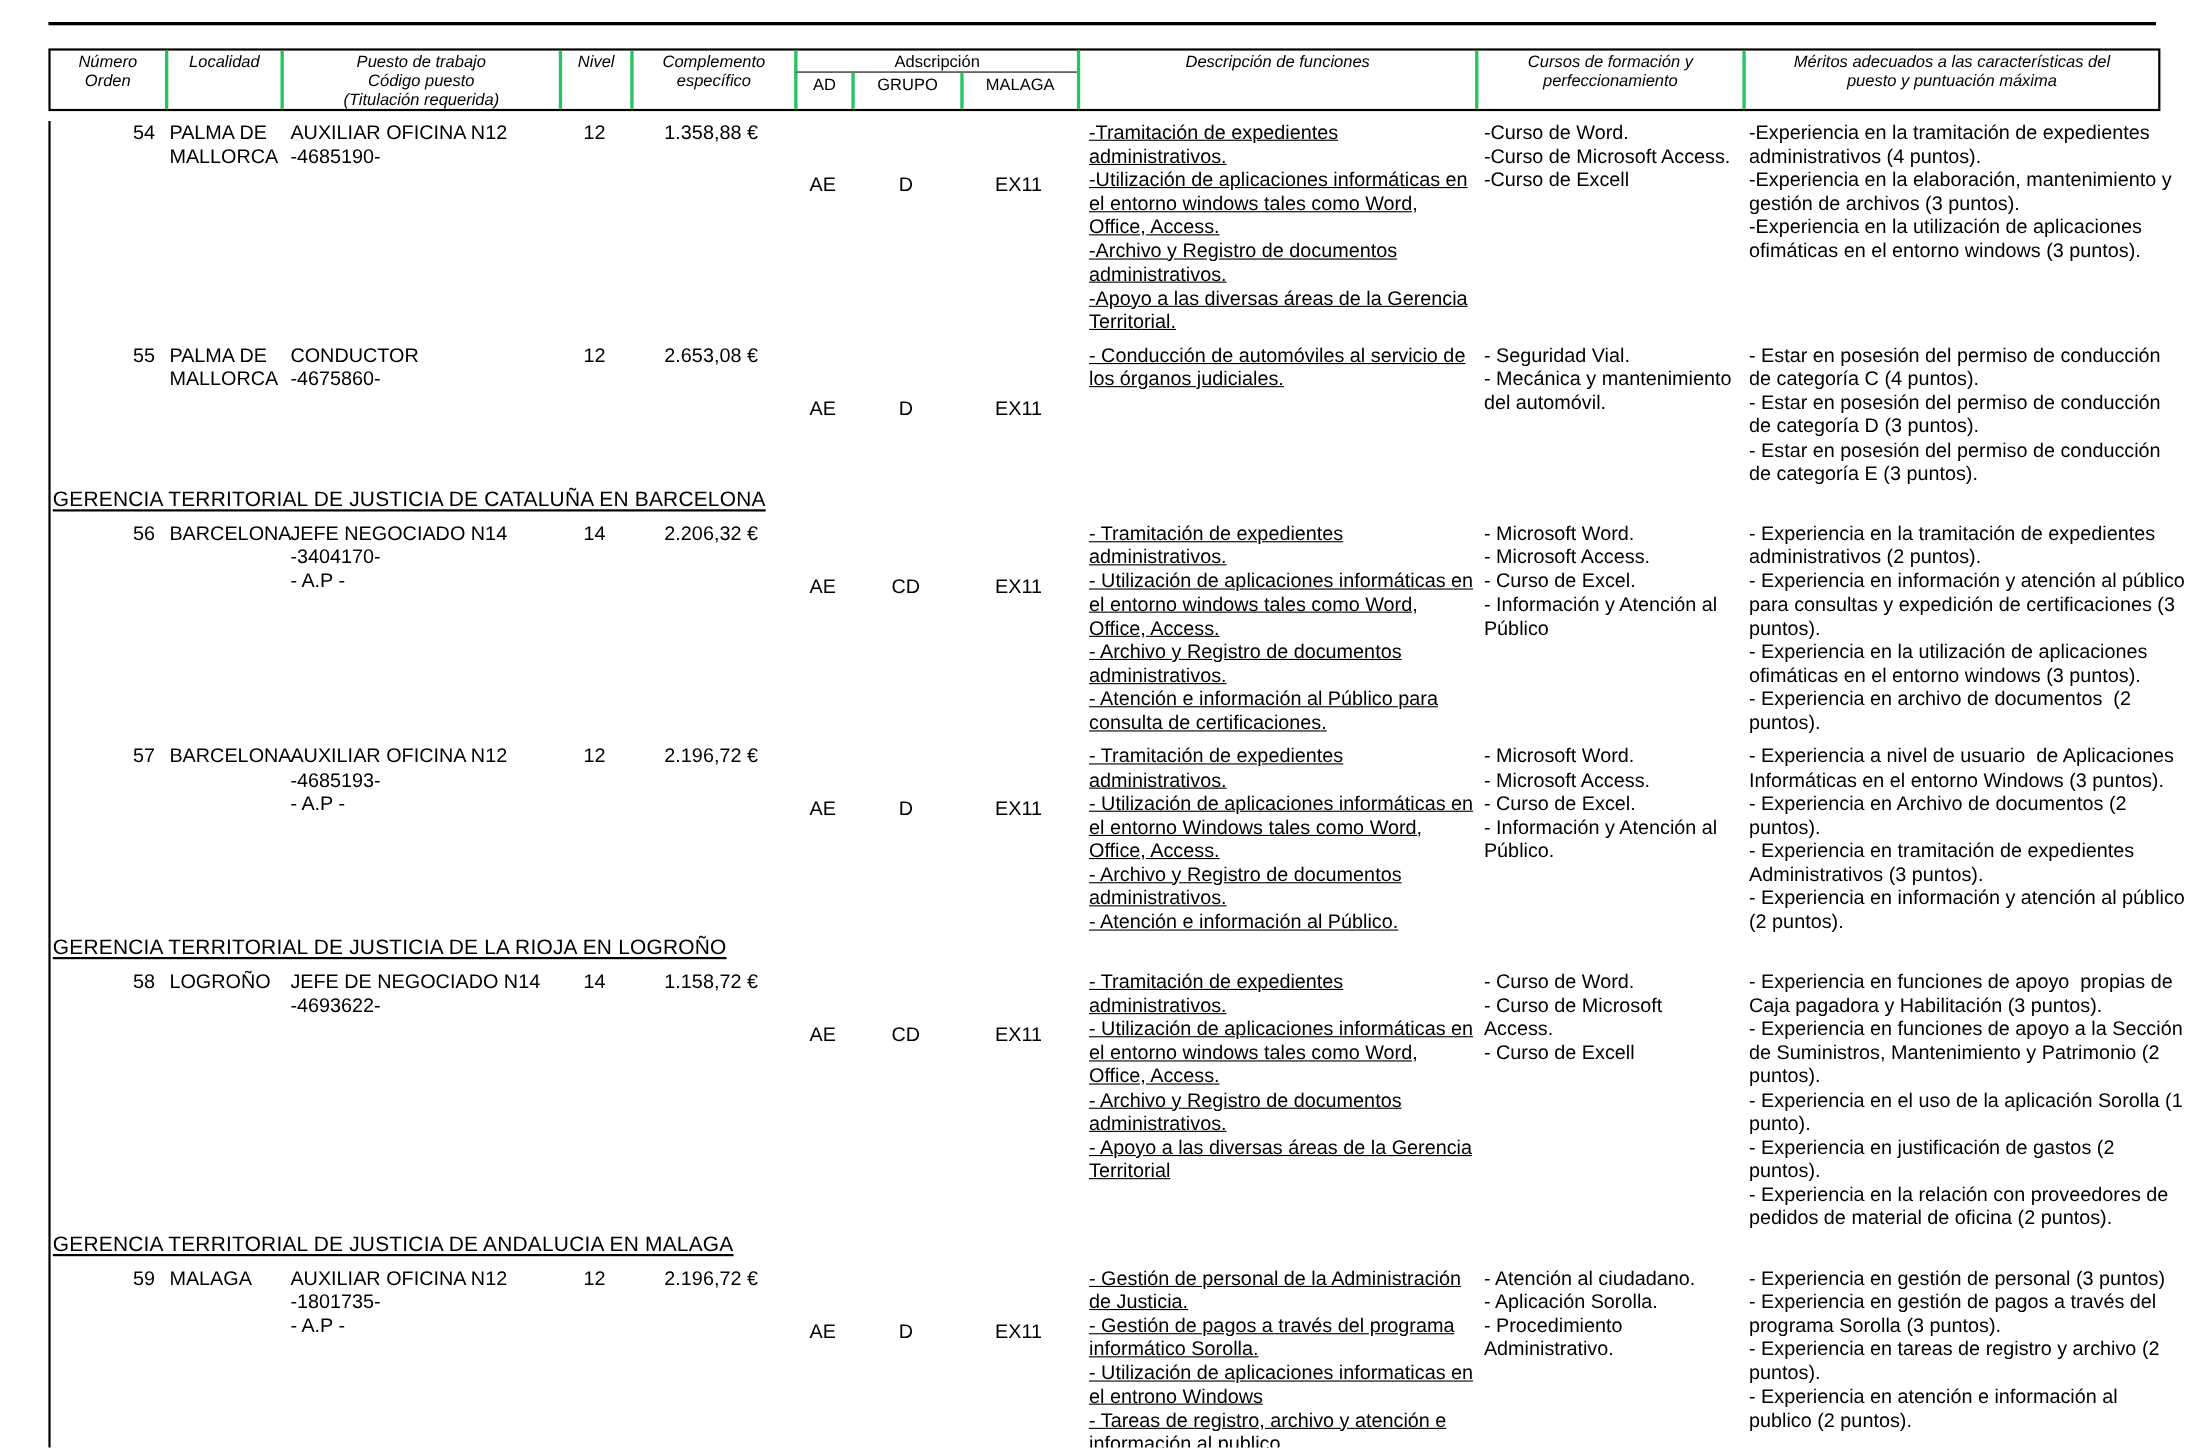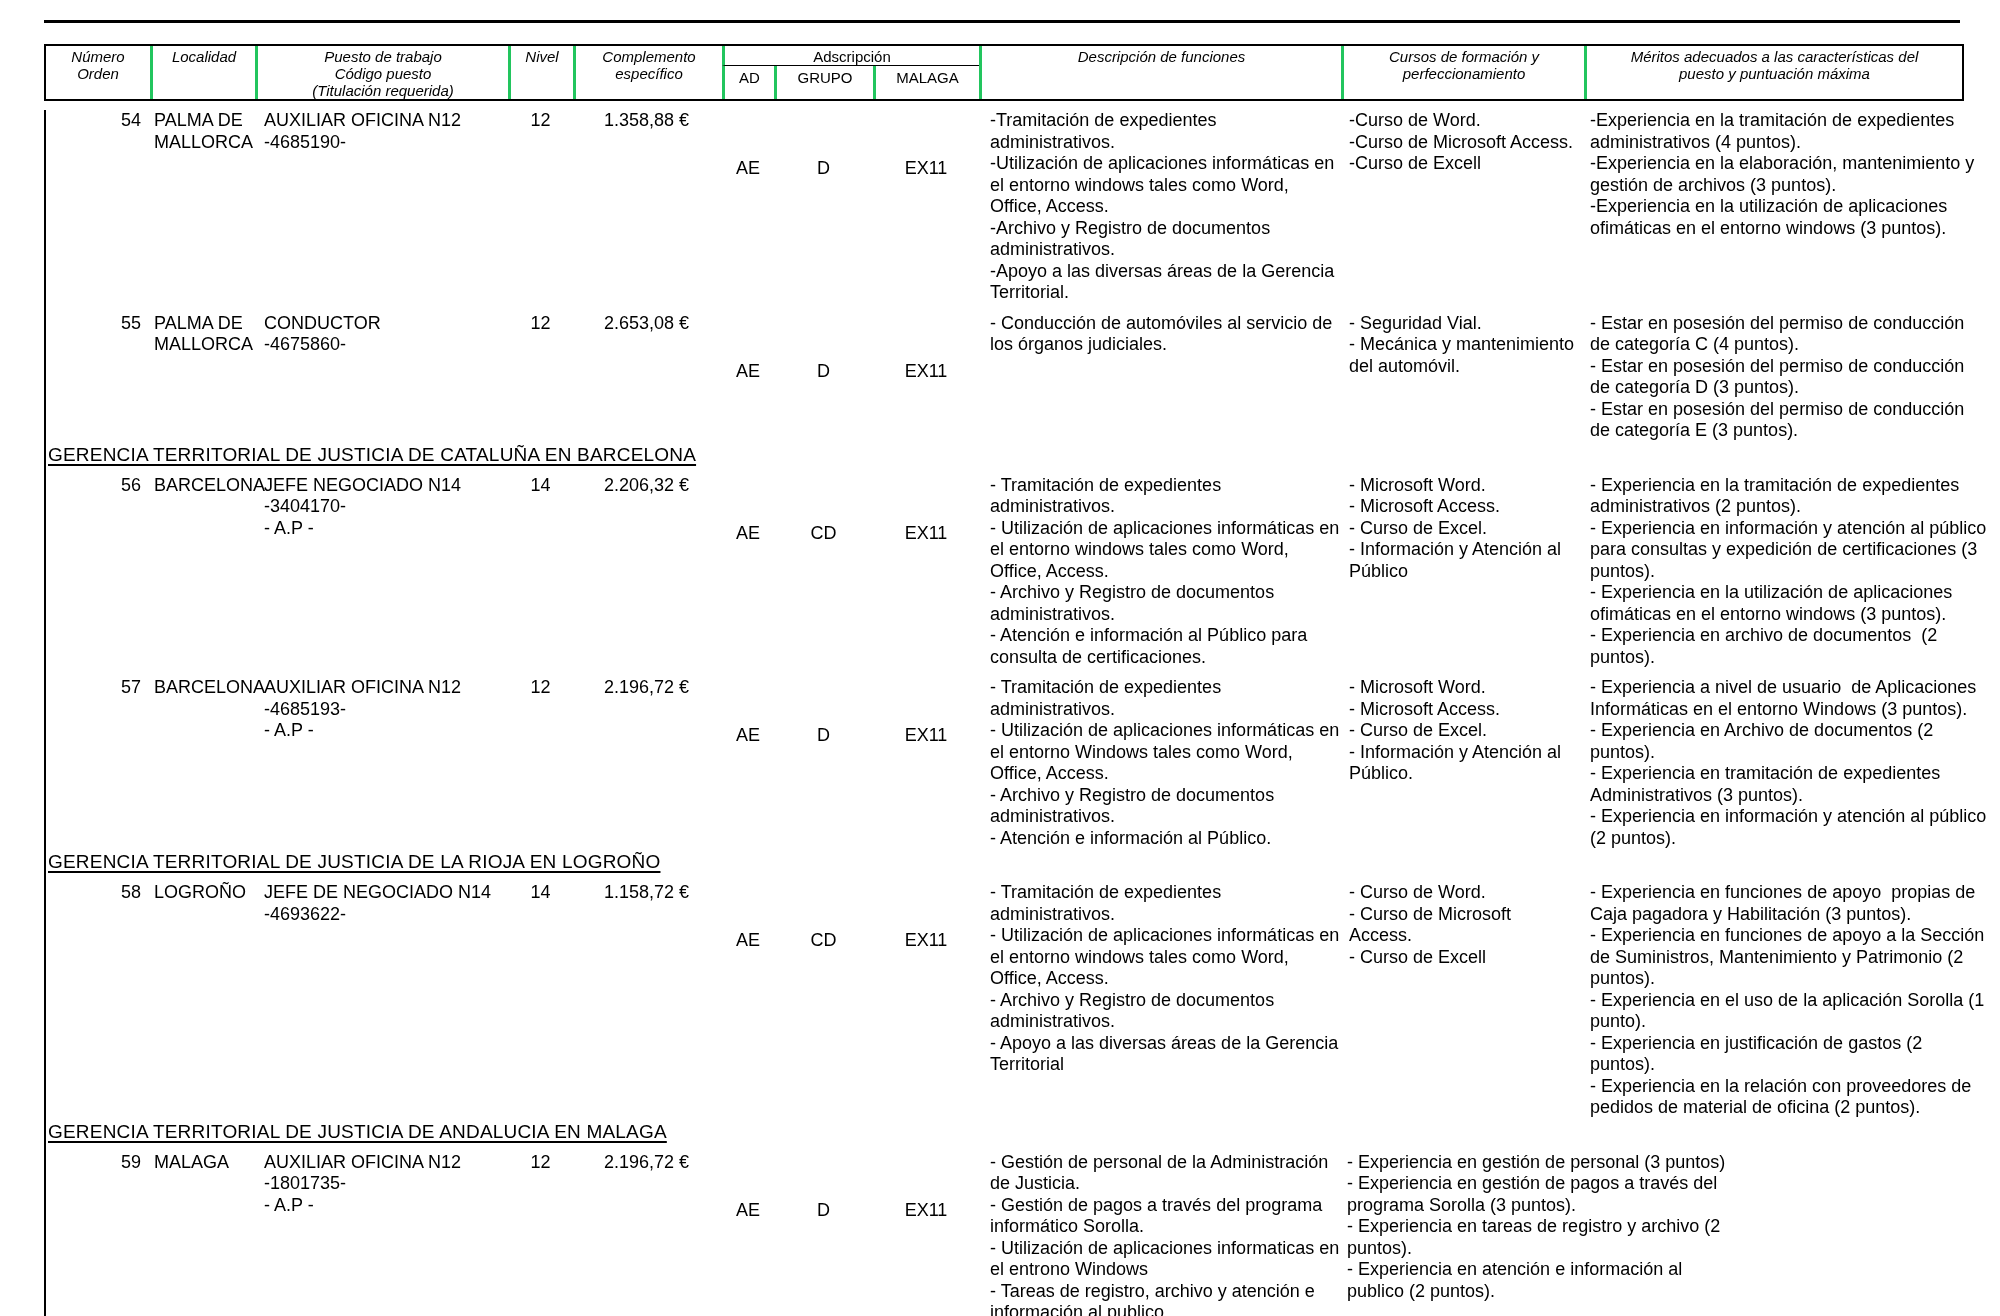--- a/index.html
+++ b/index.html
@@ -59,21 +59,21 @@
     font-size: 18px;
     line-height: 21.5px;
   }
   .row > div { white-space: pre; box-sizing: border-box; }
   .c-num    { text-align: right; padding-right: 9px; }
   .c-loc    { padding-left: 4px; }
   .c-puesto { padding-left: 9px; }
   .c-nivel  { text-align: center; }
   .c-comp   { text-align: center; padding-right: 2px; }
   .c-ad, .c-grupo, .c-cuerpo { text-align: center; margin-top: 48px; }
-  .c-desc   { padding-left: 11px; }
+  .c-desc   { padding-left: 11px; text-decoration: underline; }
   .c-cursos { padding-left: 8px; }
   .c-mer    { padding-left: 6px; }
 </style>
 </head>
 <body>
 
 <div class="top-rule"></div>
 
 <div class="hdr">
   <div class="hc">Número
@@ -288,20 +288,24 @@
     <div class="c-grupo">D</div>
     <div class="c-cuerpo">EX11</div>
     <div class="c-desc">- Gestión de personal de la Administración
 de Justicia.
 - Gestión de pagos a través del programa
 informático Sorolla.
 - Utilización de aplicaciones informaticas en
 el entrono Windows
 - Tareas de registro, archivo y atención e
 información al publico.</div>
+    <div class="c-cursos">- Atención al ciudadano.
+- Aplicación Sorolla.
+- Procedimiento
+Administrativo.</div>
     <div class="c-mer">- Experiencia en gestión de personal (3 puntos)
 - Experiencia en gestión de pagos a través del
 programa Sorolla (3 puntos).
 - Experiencia en tareas de registro y archivo (2
 puntos).
 - Experiencia en atención e información al
 publico (2 puntos).</div>
   </div>
 </div>
   </div>

